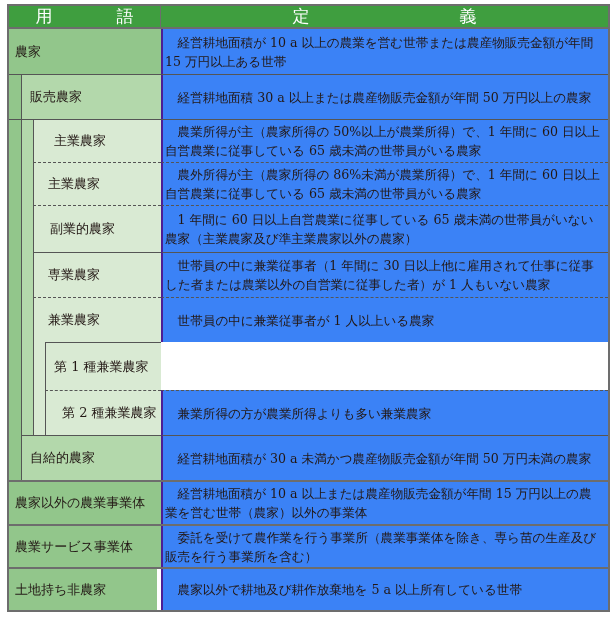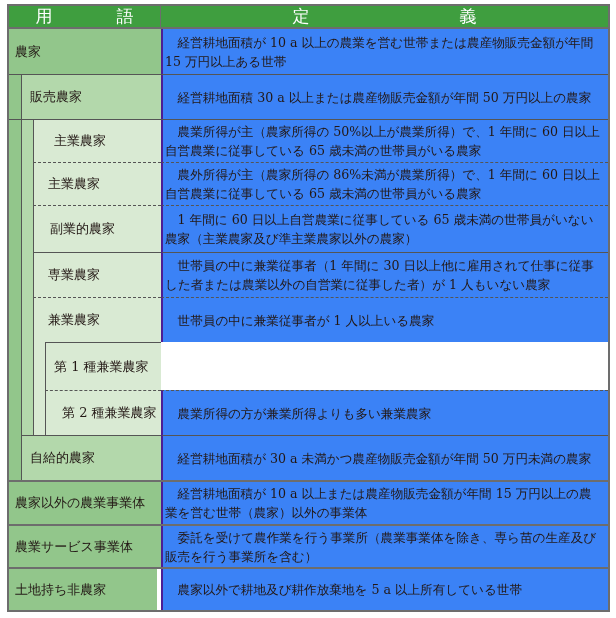--- a/index.html
+++ b/index.html
@@ -113,21 +113,21 @@
     <div class="bar bar2"></div>
     <div class="term l2 solid" style="left:36px;width:116px;padding-left:8px;border-left:1px solid #555;">第 1 種兼業農家</div>
   </div>
 
   <div class="row" style="top:384px;height:45px;">
     <div class="bar bar0"></div>
     <div class="bar bar1"></div>
     <div class="bar bar2"></div>
     <div class="term l2 dash" style="left:36px;width:116px;padding-left:16px;border-left:1px solid #555;">第 2 種兼業農家</div>
     <div class="def dash">
-        <span>農業所得の方が兼業所得よりも多い兼業農家</span>
+        <span>兼業所得の方が農業所得よりも多い兼業農家</span>
       </div>
   </div>
 
   <div class="row" style="top:429px;height:45px;">
     <div class="bar bar0"></div>
     <div class="term l1 solid" style="left:12px;width:140px;padding-left:8px;border-left:1px solid #555;">自給的農家</div>
     <div class="def solid">
         <span>経営耕地面積が 30 a 未満かつ農産物販売金額が年間 50 万円未満の農家</span>
       </div>
   </div>

